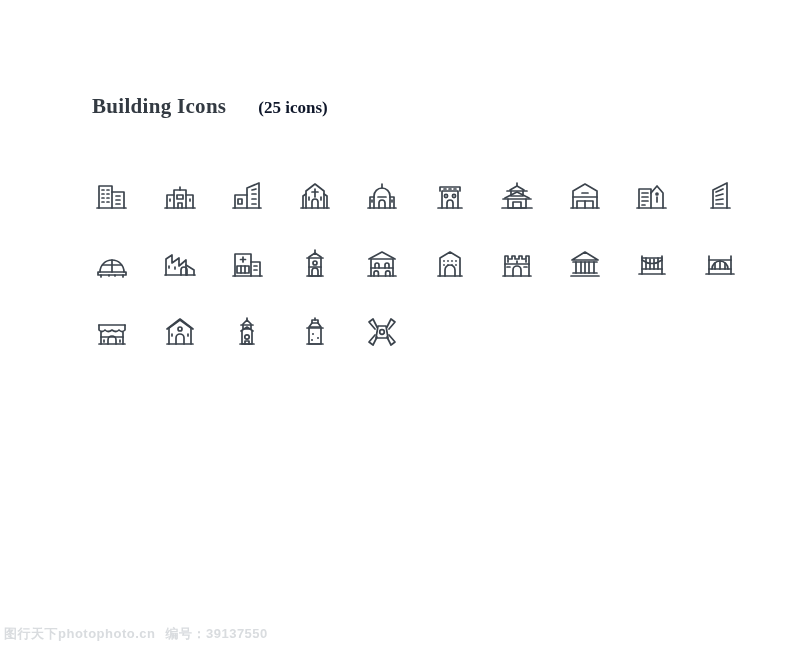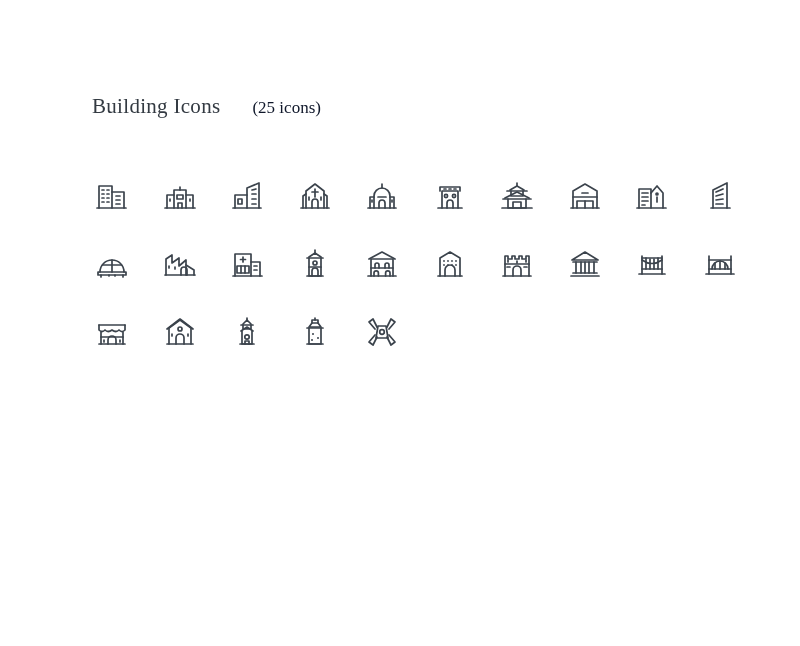--- a/index.html
+++ b/index.html
@@ -12,20 +12,21 @@
     background: #ffffff;
     font-family: "Liberation Serif", serif;
     overflow: hidden;
     position: relative;
   }
   .page {
     position: relative;
     width: 732px;
     height: 646px;
     box-sizing: border-box;
+    font-weight: bold;
   }
   .header {
     position: absolute;
     left: 92px;
     top: 96px;
     display: flex;
     align-items: baseline;
     white-space: nowrap;
   }
   .title {
@@ -412,14 +413,17 @@
       <div class="icon-cell"></div>
       <div class="icon-cell"></div>
       <div class="icon-cell"></div>
       <div class="icon-cell"></div>
       <div class="icon-cell"></div>
 
     </div>
 
   </div>
 
+  <div class="watermark">
+    <span>图行天下photophoto.cn</span><span class="wm-code">编号：39137550</span>
+  </div>
 
 </div>
 
 </body></html>

